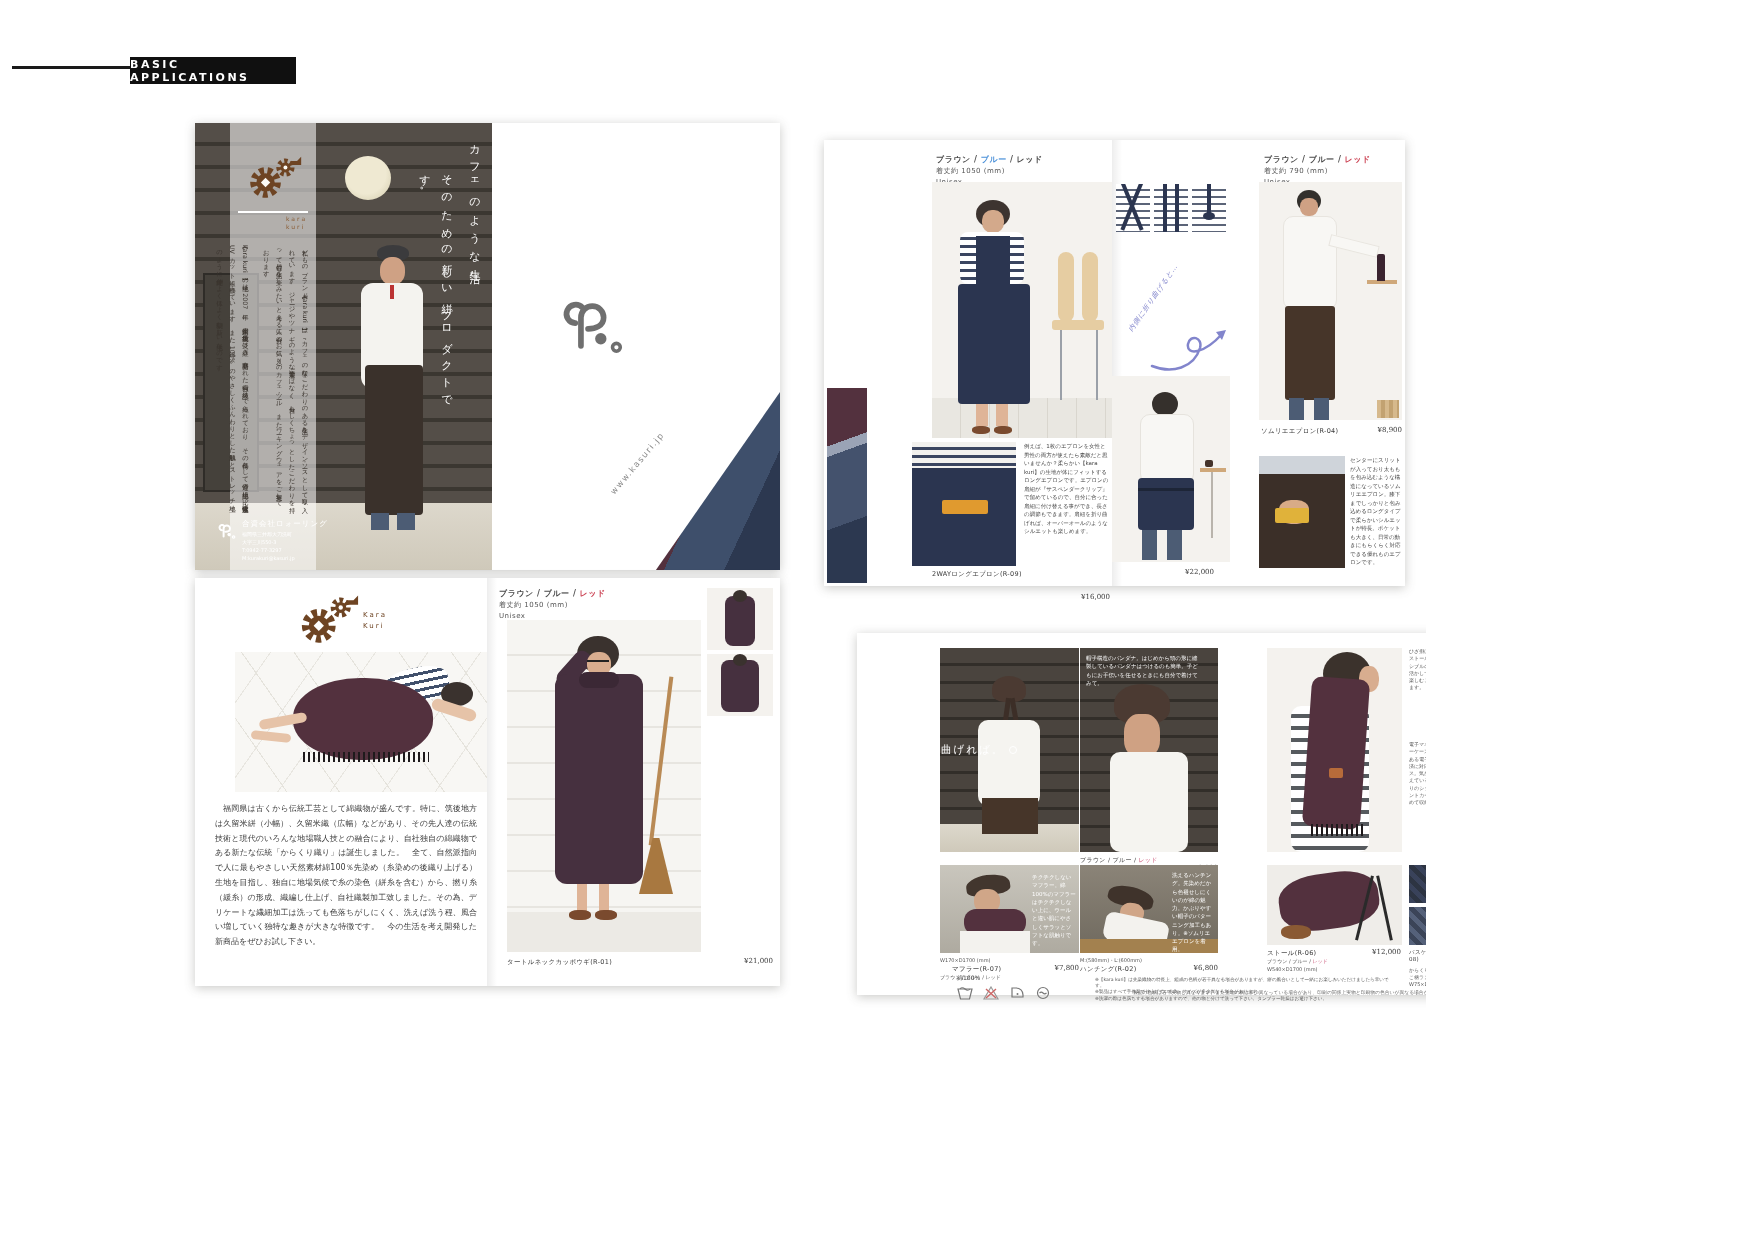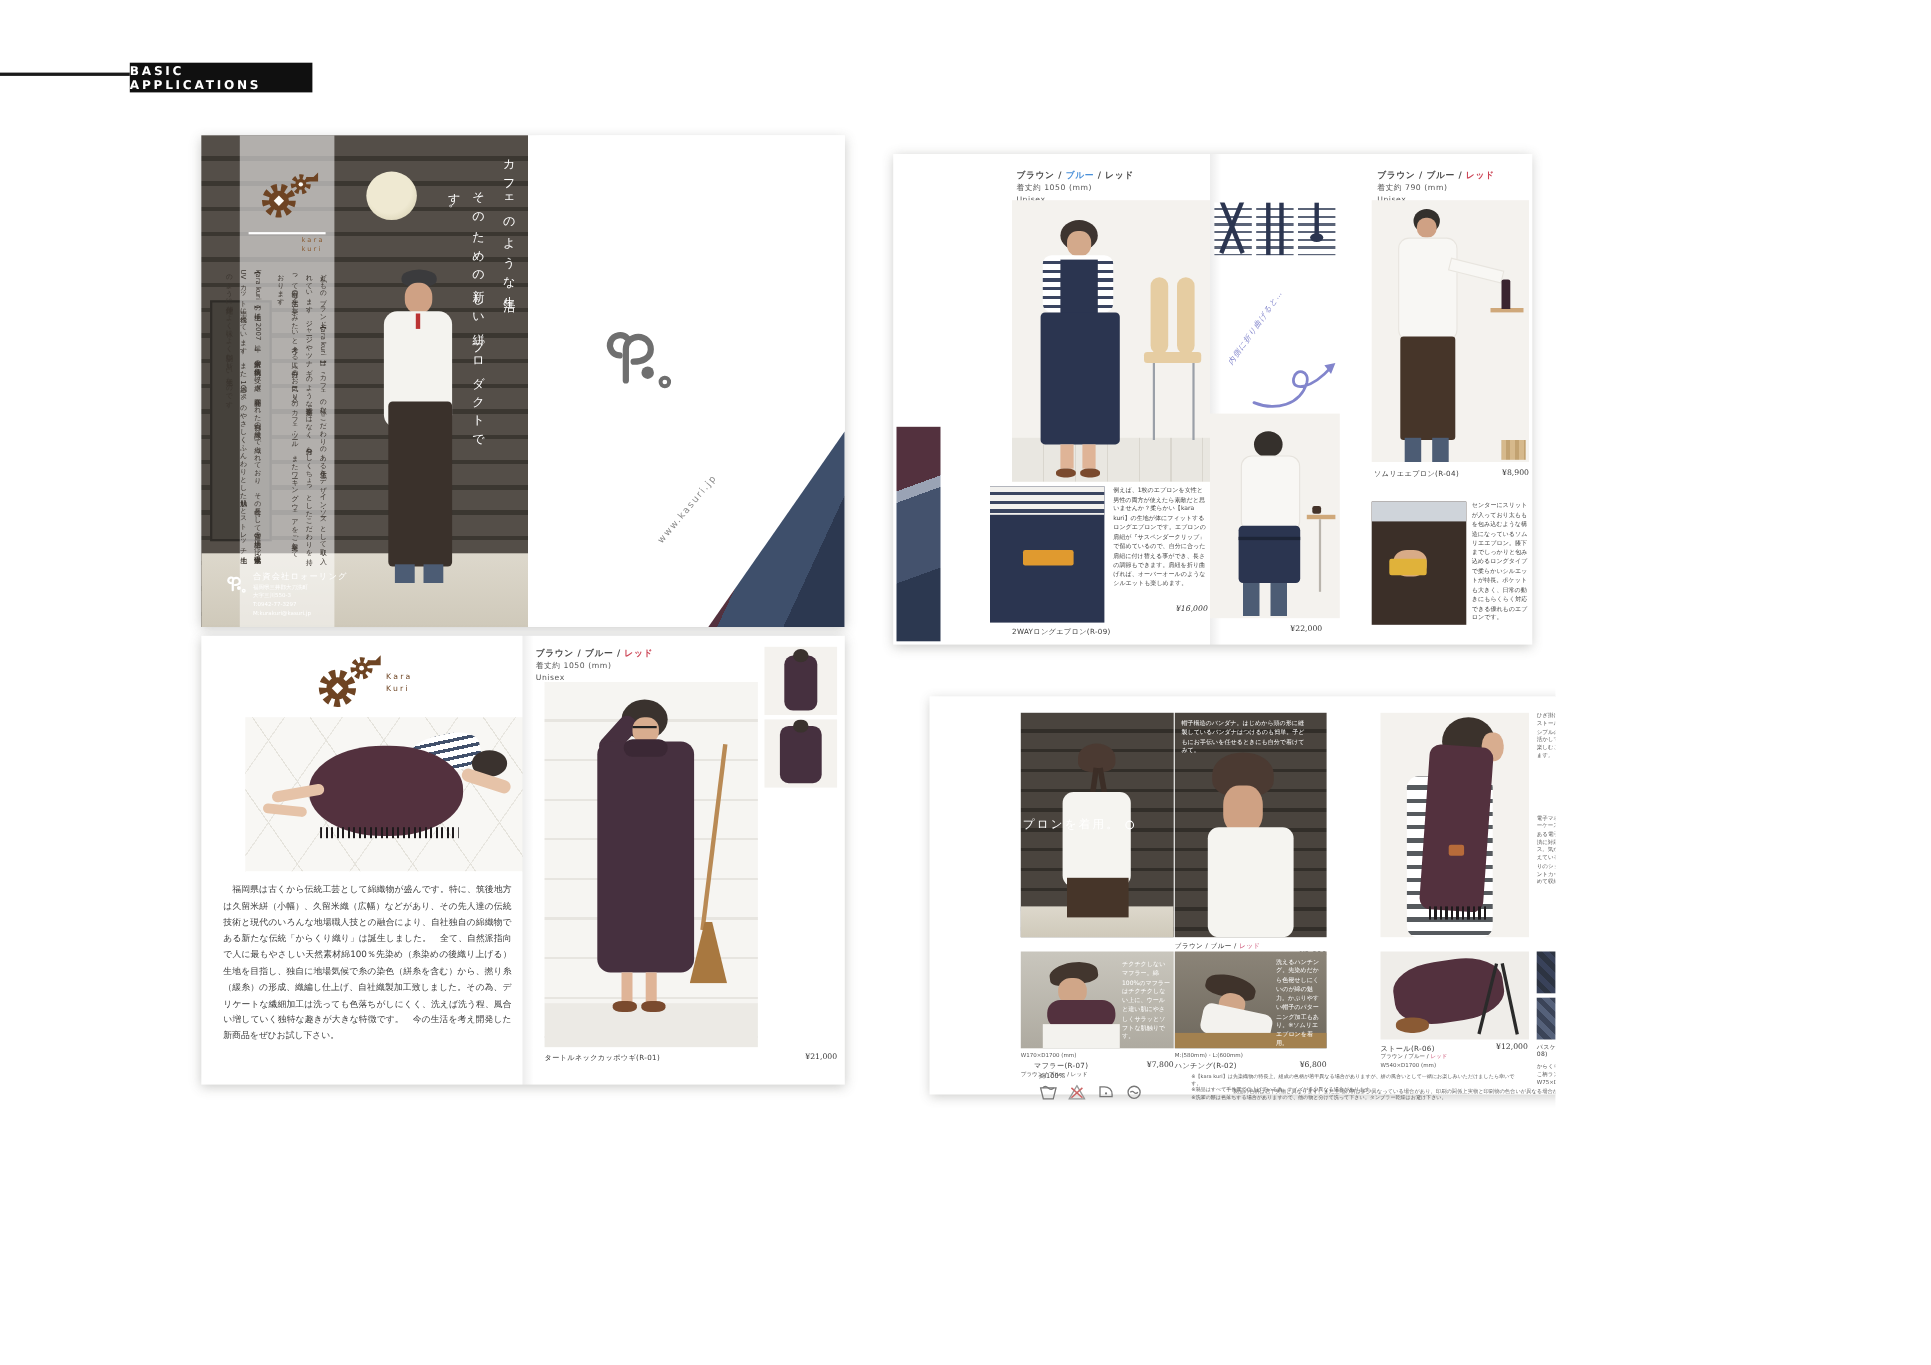--- a/index.html
+++ b/index.html
@@ -1,17 +1,17 @@
 <!DOCTYPE html>
 <html><head>
 <meta charset="utf-8">
 <style>
   html,body{margin:0;padding:0;background:#fff;}
   .page{position:relative;width:1414px;height:1241px;background:#ffffff;overflow:hidden;
-        font-family:"DejaVu Sans","Liberation Sans",sans-serif;color:#333;}
+        font-family:"DejaVu Sans","Liberation Sans",sans-serif;color:#333;margin-left:12px;}
   .a{position:absolute;}
   .card{position:absolute;background:#fff;box-shadow:0 2px 10px rgba(80,78,74,.3);}
   .photo{position:absolute;overflow:hidden;}
   .wood{background:repeating-linear-gradient(180deg,#544e48 0 19px,#3b3731 19px 23px);}
   .wood2{background:repeating-linear-gradient(180deg,#4a443e 0 15px,#322e29 15px 18px);}
   .stone{background:linear-gradient(180deg,#ddd8cc,#cfc9ba);}
   .whitebg{background:#f4f2ee;}
   .tilewall{background:repeating-linear-gradient(180deg,#f6f5f2 0 34px,#e7e5e0 34px 36px);}
   .stripes{background:repeating-linear-gradient(180deg,#ffffff 0 5px,#3a4560 5px 8px);}
   .navy{background:#2b3550;}
@@ -160,21 +160,21 @@
     </div>
 
     <div class="photo" style="left:232px;top:24px;width:26px;height:0;"></div>
 
     <div class="photo navy" style="left:88px;top:302px;width:104px;height:124px;">
       <div class="a" style="left:0;top:0;width:104px;height:26px;background:repeating-linear-gradient(180deg,#f2f1ee 0 5px,#3a4560 5px 8px);"></div>
       <div class="a" style="left:30px;top:58px;width:46px;height:14px;background:#e09a2f;border-radius:2px;"></div>
     </div>
     <div class="a small" style="left:200px;top:302px;width:86px;height:124px;">例えば、1枚のエプロンを女性と男性の両方が使えたら素敵だと思いませんか？柔らかい【kara kuri】の生地が体にフィットするロングエプロンです。エプロンの肩紐が『サスペンダークリップ』で留めているので、自分に合った肩紐に付け替える事ができ、長さの調節もできます。肩紐を折り曲げれば、オーバーオールのようなシルエットも楽しめます。</div>
     <div class="a cap" style="left:108px;top:430px;">2WAYロングエプロン(R-09)</div>
-    <div class="a price" style="left:236px;top:409px;width:50px;font-style:italic;">¥16,000</div>
+    <div class="a price" style="left:236px;top:453px;width:50px;">¥16,000</div>
 
     <div class="fold" style="left:288px;"></div>
 
     <div class="a" style="left:292px;top:44px;width:110px;height:48px;">
       <div class="photo" style="left:0;top:0;width:34px;height:48px;background:repeating-linear-gradient(180deg,#fff 0 5px,#5b6478 5px 7px);">
         <div class="a" style="left:14px;top:-4px;width:4px;height:52px;background:#2b3550;transform:rotate(22deg);"></div>
         <div class="a" style="left:14px;top:-4px;width:4px;height:52px;background:#2b3550;transform:rotate(-22deg);"></div>
       </div>
       <div class="photo" style="left:38px;top:0;width:34px;height:48px;background:repeating-linear-gradient(180deg,#fff 0 5px,#5b6478 5px 7px);">
         <div class="a" style="left:9px;top:0;width:4px;height:48px;background:#2b3550;"></div>
@@ -305,21 +305,21 @@
       <div class="a stone" style="left:0;top:176px;width:139px;height:28px;"></div>
       <div class="a" style="left:52px;top:28px;width:34px;height:26px;background:#4b3a32;border-radius:50% 50% 35% 35%;"></div>
       <div class="a" style="left:64px;top:50px;width:5px;height:30px;background:#3c2e27;transform:rotate(8deg);"></div>
       <div class="a" style="left:72px;top:50px;width:5px;height:28px;background:#3c2e27;transform:rotate(-10deg);"></div>
       <div class="a" style="left:38px;top:72px;width:62px;height:86px;background:#f5f4f0;border-radius:10px;"></div>
       <div class="a brownap" style="left:42px;top:150px;width:56px;height:36px;"></div>
     </div>
 
     <div class="a" style="left:8px;top:108px;width:220px;height:18px;color:#fff;font-size:10.5px;letter-spacing:2px;display:flex;align-items:center;gap:5px;">
       <span style="width:6px;height:6px;border:1.5px solid #fff;border-radius:50%;display:inline-block;"></span>
-      <span>ソムリエエプロンを着用。</span>
+      <span>肩紐を折り曲げれば。</span>
       <span style="width:6px;height:6px;border:1.5px solid #fff;border-radius:50%;display:inline-block;"></span>
     </div>
 
     <div class="photo wood2" style="left:223px;top:15px;width:138px;height:204px;">
       <div class="a" style="left:34px;top:36px;width:56px;height:40px;background:#4b3a32;border-radius:55% 55% 40% 40%;"></div>
       <div class="a" style="left:44px;top:66px;width:36px;height:44px;background:#cfa183;border-radius:40%;"></div>
       <div class="a" style="left:30px;top:104px;width:78px;height:100px;background:#f5f4f0;border-radius:10px;"></div>
       <div class="a overlaytxt" style="left:6px;top:6px;width:112px;">帽子構造のバンダナ。はじめから頭の形に縫製しているバンダナはつけるのも簡単。子どもにお手伝いを任せるときにも自分で着けてみて。</div>
     </div>
     <div class="a cap" style="left:223px;top:223px;font-size:6px;"><span>ブラウン / ブルー / </span><span class="hl-pink">レッド</span></div>

